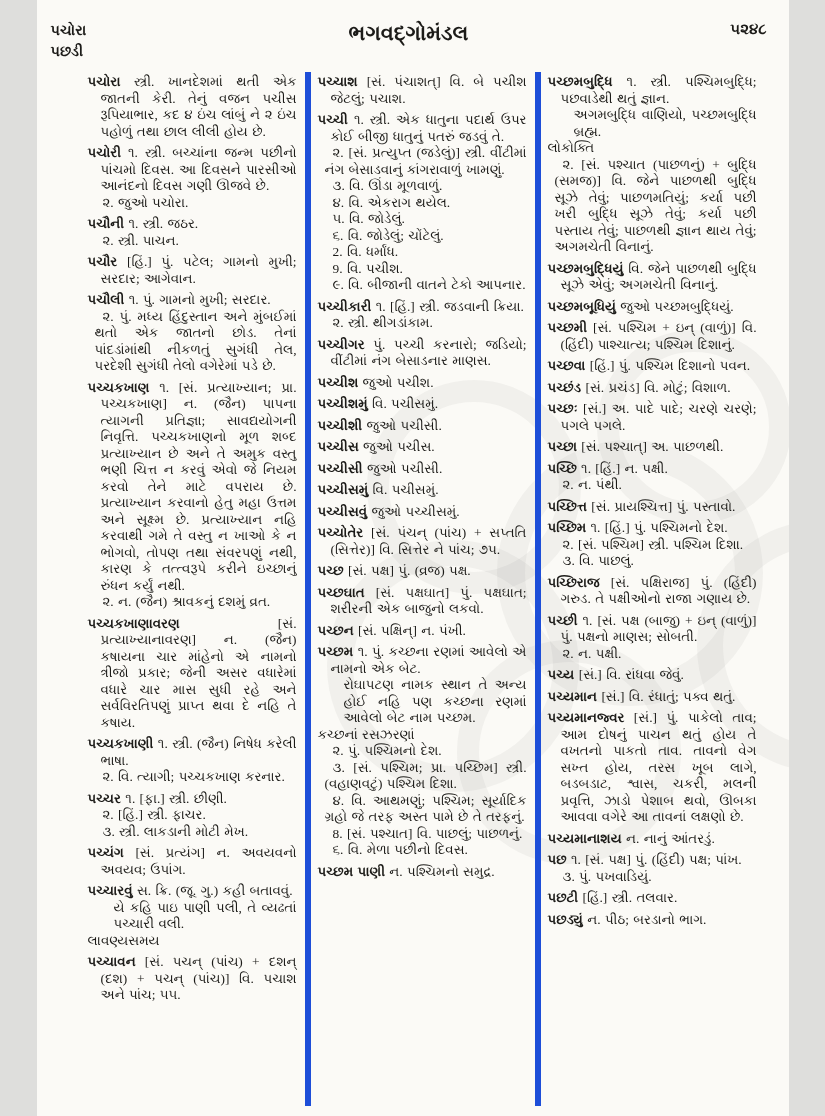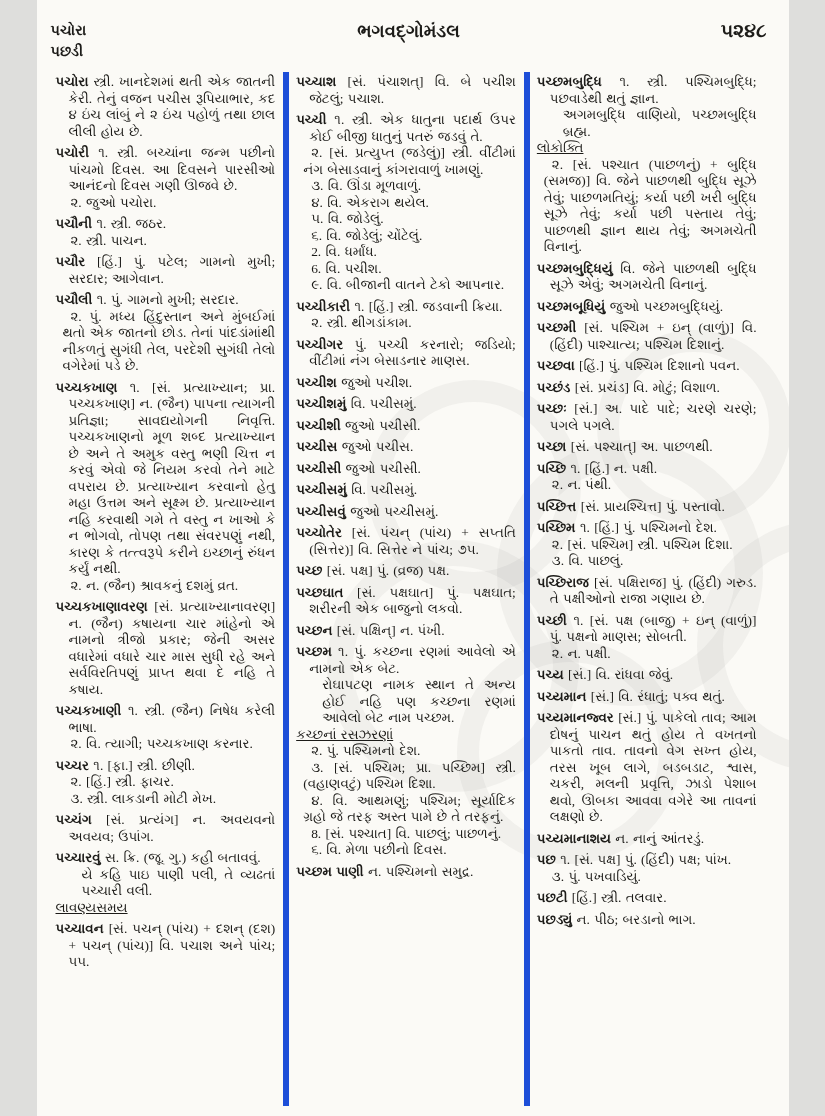--- a/index.html
+++ b/index.html
@@ -22,50 +22,51 @@
   .r6{width:200px;height:200px;left:660px;top:520px;border-width:26px;}
 
   .header{
     position:relative;
     display:grid;
     grid-template-columns:1fr auto 1fr;
     align-items:start;
     padding:20px 22px 4px 14px;
   }
   .guide{font-weight:bold;font-size:14.5px;line-height:21px;}
-  .title{font-weight:bold;font-size:18px;text-align:right;padding-top:1px;}
-  .pageno{font-weight:bold;font-size:19px;text-align:right;padding-top:1px;font-family:Liberation Mono, monospace;}
+  .title{font-weight:bold;font-size:21px;text-align:right;padding-top:1px;}
+  .pageno{font-weight:bold;font-size:15px;text-align:right;padding-top:1px;font-family:Liberation Mono, monospace;}
 
   .columns{
     position:relative;
     display:flex;
     padding:6px 24px 0 12px;
     height:1040px;
     box-sizing:border-box;
+    margin-left:32px;
   }
   .col{
     flex:1 1 0;
     padding:0 8px 0 7px;
     overflow:hidden;
   }
   .col + .col{border-left:6px solid #1d4ed8;}
 
   p{margin:0;}
   .entry{margin:2px 0 5px 0;}
   .entry p{
     font-size:13.4px;
     line-height:16.5px;
     text-align:justify;
     word-spacing:1px;
   }
   .lead{padding-left:13px;text-indent:-13px;}
   .sense{padding-left:7px;text-indent:8px;}
   .head{font-weight:bold;}
   .quote{padding-left:26px;text-indent:0;font-size:12.4px;line-height:16px;}
-  .cite{text-align:right;font-size:12.4px;line-height:15px;padding-right:4px;text-decoration:underline;}
+  .cite{text-align:right;font-size:12.4px;line-height:15px;padding-right:4px;}
 </style>
 </head>
 <body>
 
 <div class="page">
 
   <div class="ring r1"></div>
   <div class="ring r2"></div>
   <div class="ring r3"></div>
   <div class="ring r4"></div>
@@ -134,21 +135,21 @@
           <p class="lead"><span class="head">પચ્ચાશ</span> [સં. પંચાશત્] વિ. બે પચીશ જેટલું; પચાશ.</p>
         </div>
         <div class="entry">
           <p class="lead"><span class="head">પચ્ચી</span> ૧. સ્ત્રી. એક ધાતુના પદાર્થ ઉપર કોઈ બીજી ધાતુનું પતરું જડવું તે.</p>
           <p class="sense">૨. [સં. પ્રત્યુપ્ત (જડેલું)] સ્ત્રી. વીંટીમાં નંગ બેસાડવાનું કાંગરાવાળું ખામણું.</p>
           <p class="sense">૩. વિ. ઊંડા મૂળવાળું.</p>
           <p class="sense">૪. વિ. એકરાગ થયેલ.</p>
           <p class="sense">૫. વિ. જોડેલું.</p>
           <p class="sense">૬. વિ. જોડેલું; ચોંટેલું.</p>
           <p class="sense">2. વિ. ધર્માંધ.</p>
-          <p class="sense">6. વિ. પચીશ.</p>
+          <p class="sense">9. વિ. પચીશ.</p>
           <p class="sense">૯. વિ. બીજાની વાતને ટેકો આપનાર.</p>
         </div>
         <div class="entry">
           <p class="lead"><span class="head">પચ્ચીકારી</span> ૧. [હિં.] સ્ત્રી. જડવાની ક્રિયા.</p>
           <p class="sense">૨. સ્ત્રી. થીગડાંકામ.</p>
         </div>
         <div class="entry">
           <p class="lead"><span class="head">પચ્ચીગર</span> પું. પચ્ચી કરનારો; જડિયો; વીંટીમાં નંગ બેસાડનાર માણસ.</p>
         </div>
         <div class="entry">

